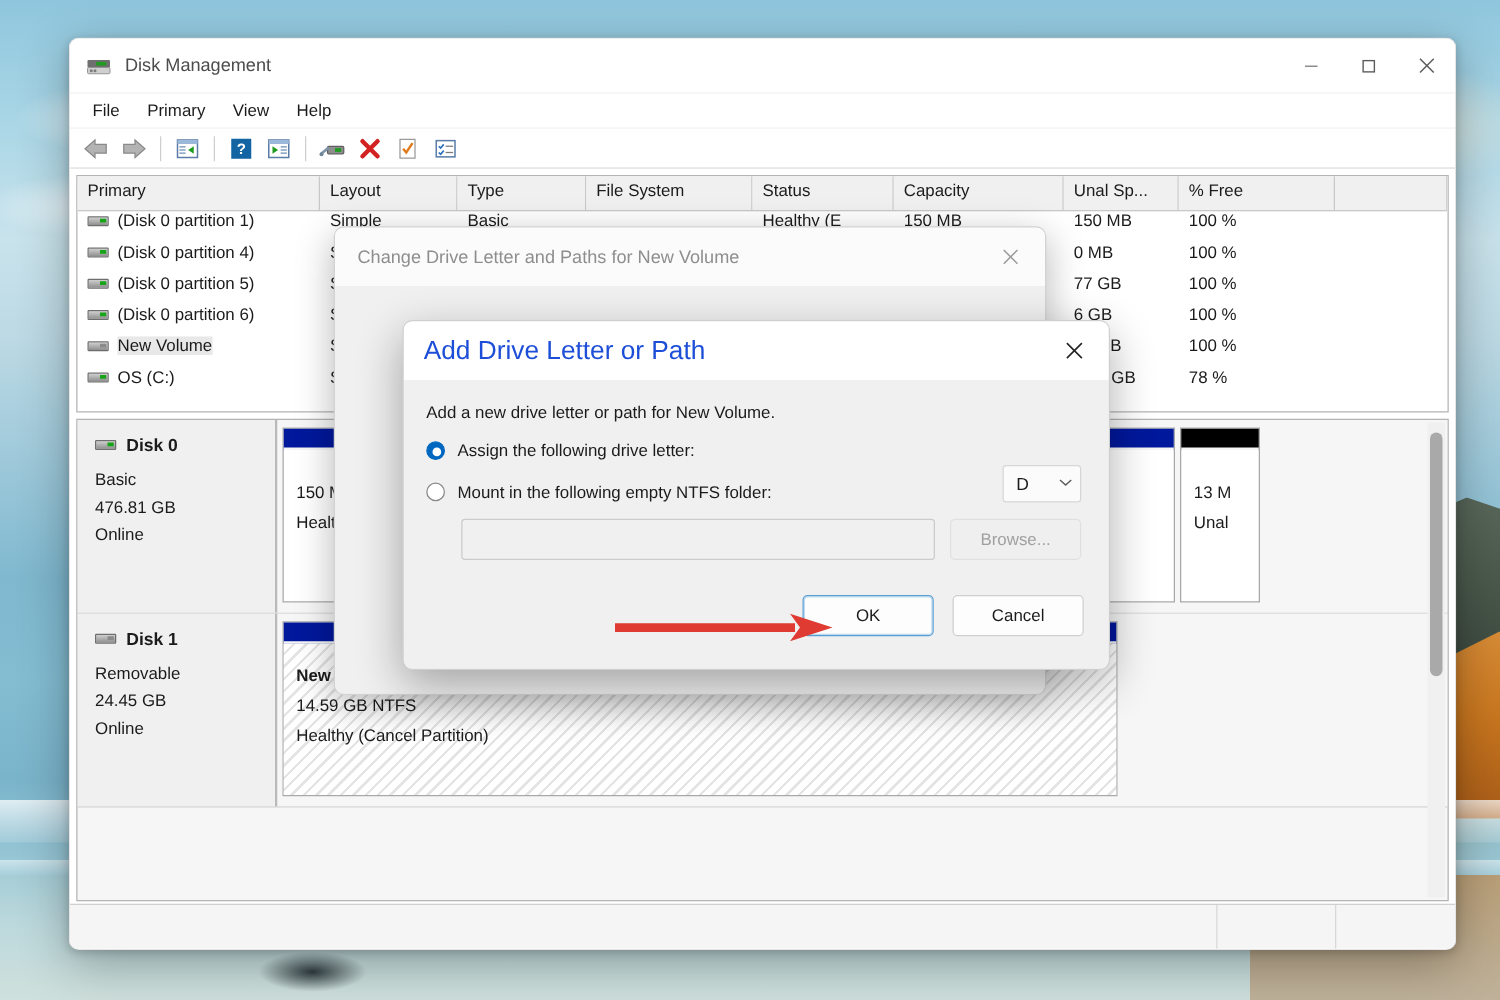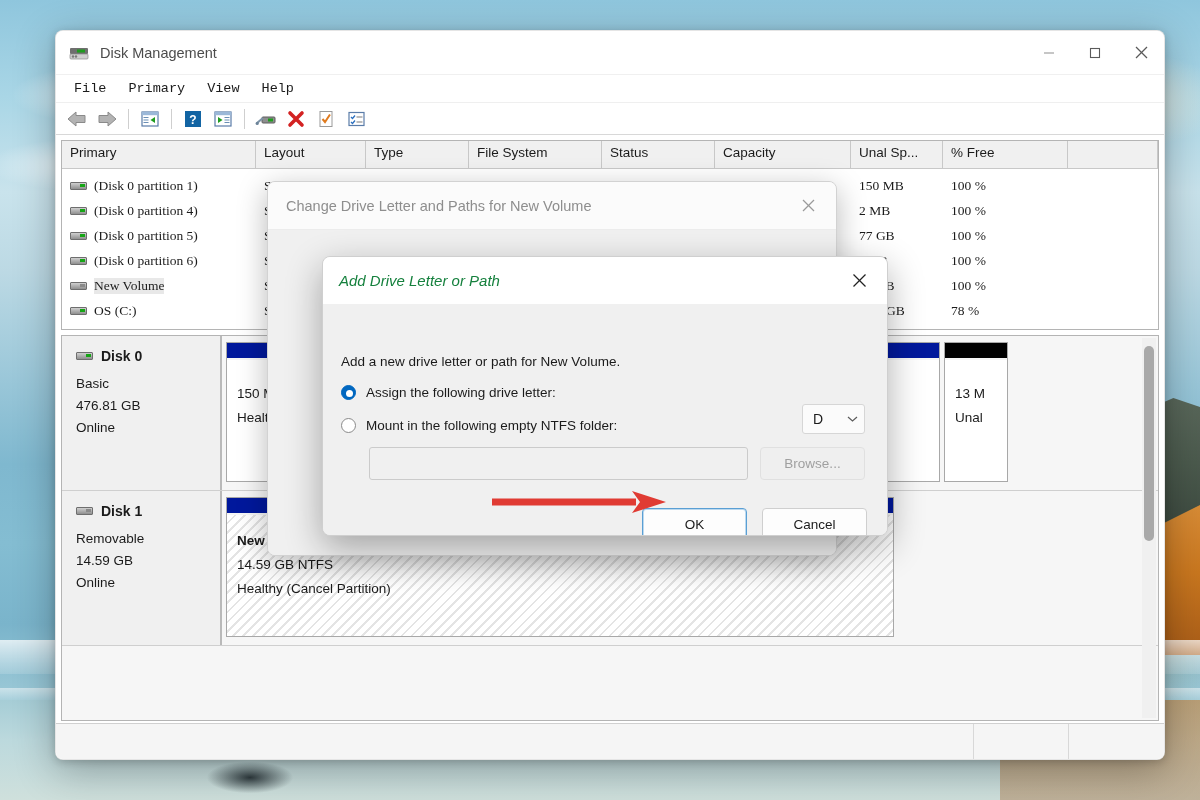--- a/index.html
+++ b/index.html
@@ -97,21 +97,21 @@
   }
   .win-btns { margin-left:auto; display:flex; height:44px; }
   .win-btn {
     width:46px; height:44px; display:flex; align-items:center; justify-content:center;
     color:#5a5a5a; font-size:15px;
   }
 
   
   .menubar {
     height:28px; display:flex; align-items:center; padding-left:8px;
-    background:#fff; border-bottom:1px solid #efefef;font-family:Liberation Mono, monospace;
+    background:#fff; border-bottom:1px solid #efefef;
   }
   .menu-item {
     font-size:13.5px; color:#1b1b1b; padding:3px 10px; margin-right:2px; border-radius:3px;
   }
 
   
   .toolbar {
     height:32px; display:flex; align-items:center; padding-left:6px;
     background:#fff; border-bottom:1px solid #d8d8d8;
   }
@@ -122,21 +122,21 @@
   .content { position:relative; height:calc(100% - 104px); background:#fff; padding:0; }
   .vol-panel {
     position:absolute; left:5px; top:5px; right:5px; height:190px;
     border:1px solid #b4b4b4; background:#fff; overflow:hidden;
   }
   .vol-head { display:flex; height:28px; background:#f0f0f0; border-bottom:1px solid #c8c8c8; }
   .vh {
     font-size:13.5px; color:#1b1b1b; padding:4px 6px 4px 8px;
     border-right:1px solid #c8c8c8; background:#f0f0f0; overflow:hidden; white-space:nowrap;
   }
-  .vrow { display:flex; height:25px; align-items:flex-end;font-family:Liberation Serif, serif; }
+  .vrow { display:flex; height:25px; align-items:flex-start; }
   .vcell { font-size:13.5px; color:#1b1b1b; padding-left:8px; white-space:nowrap; overflow:hidden; }
   .volname { display:flex; align-items:center; }
   .volname .sel { background:#e8e8e8; }
   .diskicon {
     width:17px; height:8px; flex:none; margin-right:7px;
     background:linear-gradient(to bottom,#cfcfcf,#8f8f8f);
     border:1px solid #6e6e6e; border-radius:1px; position:relative;
   }
   .diskicon::after {
     content:""; position:absolute; right:1px; top:1px; width:5px; height:3px; background:#16a516;
@@ -215,26 +215,26 @@
   .dlg-front {
     position:absolute; left:322px; top:256px; width:566px; height:280px;
     background:#f0f0f0; border-radius:8px;
     box-shadow:0 12px 36px rgba(0,0,0,0.32);
     border:1px solid #cfcfcf; overflow:hidden;
   }
   .dlg-front-title {
     height:47px; background:#ffffff; display:flex; align-items:center;
     padding:0 8px 0 16px;
   }
-  .dlg-front-title .t { font-size:15px; color:#15803d;font-style:italic; }
+  .dlg-front-title .t { font-size:21px; color:#1d4ed8; }
   .dlg-x {
     margin-left:auto; width:40px; height:38px; display:flex; align-items:center; justify-content:center;
     color:#333; font-size:17px;
   }
-  .dlg-front-body { padding:18px 22px 0 18px; position:relative; height:calc(100% - 47px); background:#f0f0f0;margin-top:32px; }
+  .dlg-front-body { padding:18px 22px 0 18px; position:relative; height:calc(100% - 47px); background:#f0f0f0; }
   .dlg-desc { font-size:13.5px; color:#1b1b1b; margin-bottom:16px; }
   .radio-line { display:flex; align-items:center; margin-bottom:18px; }
   .radio {
     width:15px; height:15px; border-radius:50%; border:1px solid #8a8a8a; background:#fff;
     margin-right:10px; flex:none; position:relative;
   }
   .radio.on { border-color:#0067c0; background:#0067c0; }
   .radio.on::after {
     content:""; position:absolute; left:4px; top:4px; width:7px; height:7px;
     border-radius:50%; background:#fff;
@@ -420,21 +420,21 @@
         <div class="vrow">
           <div class="vcell volname" style="width:194px">
             <span class="diskicon"></span>
             <span>(Disk 0 partition 4)</span>
           </div>
           <div class="vcell" style="width:110px">Simple</div>
           <div class="vcell" style="width:103px"></div>
           <div class="vcell" style="width:133px"></div>
           <div class="vcell" style="width:113px"></div>
           <div class="vcell" style="width:136px"></div>
-          <div class="vcell" style="width:92px">2 MB</div>
+          <div class="vcell" style="width:92px">0 MB</div>
           <div class="vcell" style="width:125px">100 %</div>
         </div>
 
         <div class="vrow">
           <div class="vcell volname" style="width:194px">
             <span class="diskicon"></span>
             <span>(Disk 0 partition 5)</span>
           </div>
           <div class="vcell" style="width:110px">Simple</div>
           <div class="vcell" style="width:103px"></div>
@@ -526,21 +526,21 @@
         </div>
       </div>
 
       <div class="disk-row">
         <div class="disk-info">
           <div class="disk-title">
             <span class="diskicon gray"></span>
             <span>Disk 1</span>
           </div>
           <div class="disk-meta">Removable</div>
-          <div class="disk-meta">14.59 GB</div>
+          <div class="disk-meta">24.45 GB</div>
           <div class="disk-meta">Online</div>
         </div>
         <div class="disk-bars">
           <div class="part" style="flex:1; max-width:668px">
             <div class="part-cap"></div>
             <div class="part-body hatched" style="padding-top:14px">
               <div style="font-weight:bold">New Volum</div>
               <div>14.59 GB NTFS</div>
               <div>Healthy (Cancel Partition)</div>
             </div>

